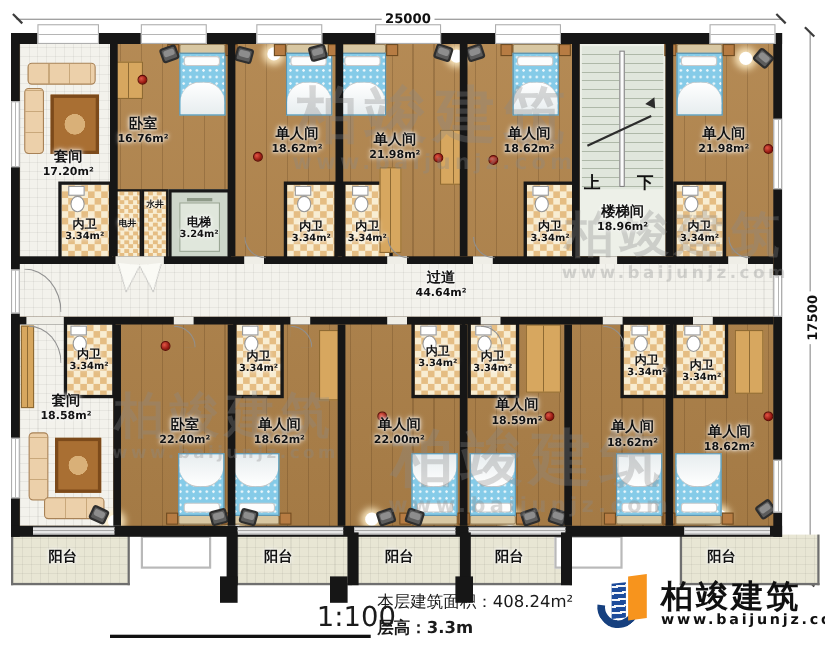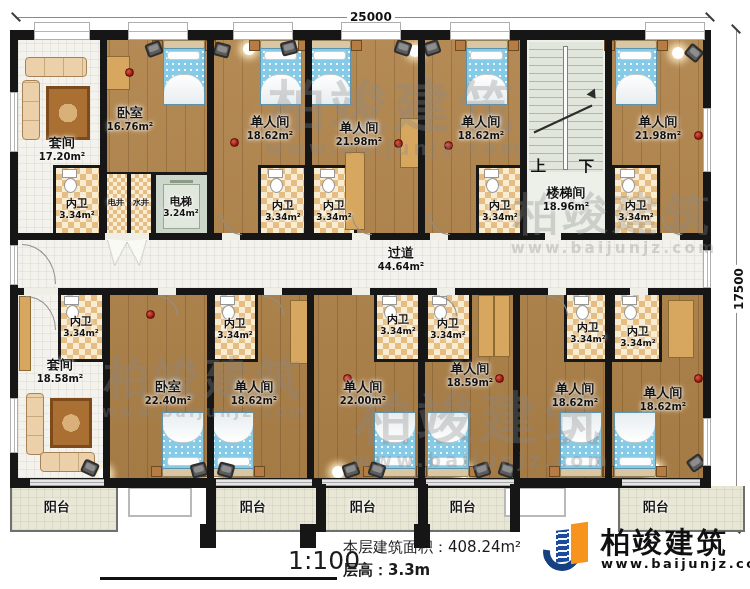--- a/index.html
+++ b/index.html
@@ -405,21 +405,21 @@
     <span class="nm">过道</span>
       <span class="ar">44.64m²</span>
     </div>
   <div class="rlabel sm" style="left:181px;top:196px">
     <span class="nm">电梯</span>
       <span class="ar">3.24m²</span>
     </div>
   <div class="rlabel xs" style="left:116px;top:199px">
     <span class="nm">电井</span>
     </div>
-  <div class="rlabel xs" style="left:141px;top:199px">
+  <div class="rlabel xs" style="left:141px;top:182px">
     <span class="nm">水井</span>
     </div>
 
   <div class="rlabel sm" style="left:77px;top:198px">
     <span class="nm">内卫</span>
       <span class="ar">3.34m²</span>
     </div>
   <div class="rlabel sm" style="left:283px;top:200px">
     <span class="nm">内卫</span>
       <span class="ar">3.34m²</span>

